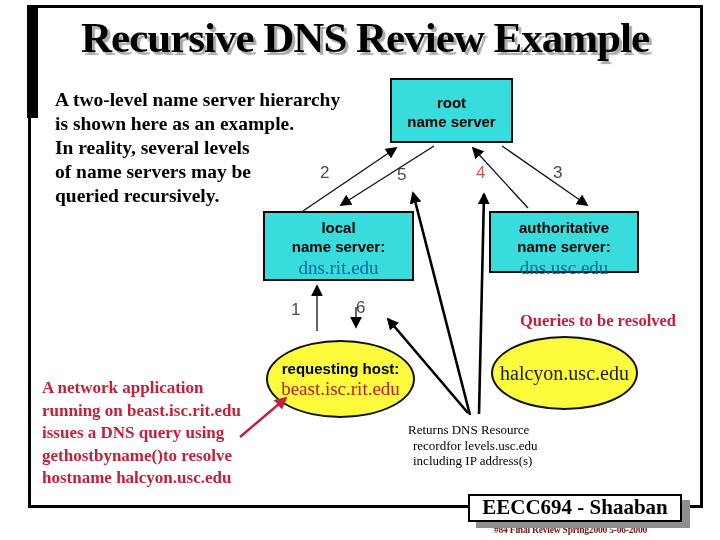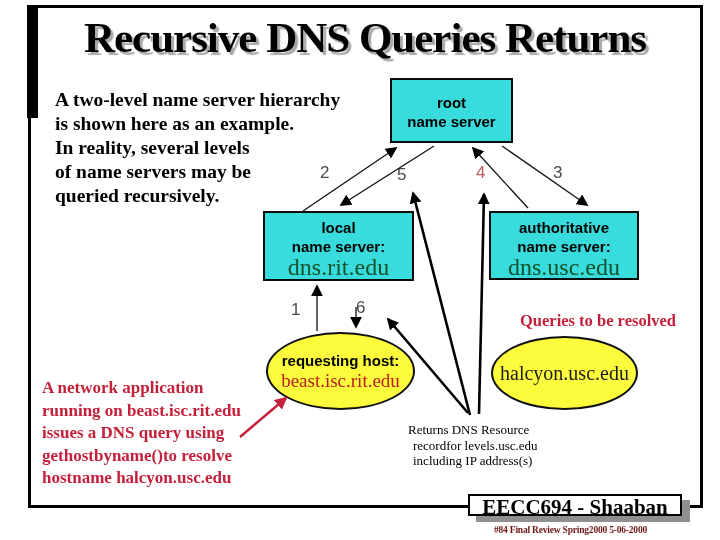--- a/index.html
+++ b/index.html
@@ -28,32 +28,32 @@
   }
 
   
   .nsbox{
     position:absolute;box-sizing:border-box;background:var(--cyan,#38dcdc);
     border:2px solid #0a0a0a;text-align:center;
     font-family:"Liberation Sans", sans-serif;font-weight:bold;font-size:15px;
     color:#000;line-height:19px;
   }
   .nsbox .domain{
-    font-family:"Liberation Serif", serif;font-weight:normal;font-size:24px;
-    color:#14532d;line-height:23px;
+    font-family:"Liberation Serif", serif;font-weight:normal;font-size:19px;
+    color:#0369a1;line-height:23px;
   }
   .box-root{left:390px;top:78px;width:123px;height:65px;padding-top:13px;}
   .box-local{left:263px;top:211px;width:151px;height:70px;padding-top:5px;}
-  .box-auth{left:489px;top:211px;width:150px;height:69px;padding-top:5px;}
+  .box-auth{left:489px;top:211px;width:150px;height:62px;padding-top:5px;}
 
   .hostellipse{
     position:absolute;box-sizing:border-box;background:var(--yellow,#fcfc3c);
     border:2px solid #111;border-radius:50%;text-align:center;color:#000;
   }
-  .el-req{left:266px;top:332px;width:149px;height:78px;padding-top:17px;}
+  .el-req{left:266px;top:340px;width:149px;height:78px;padding-top:17px;}
   .el-req .hostlabel{font-family:"Liberation Sans", sans-serif;font-weight:bold;font-size:15px;line-height:19px;}
   .el-req .domain{font-family:"Liberation Serif", serif;font-size:19px;line-height:22px;color:#b91c1c;}
   .el-target{left:491px;top:336px;width:147px;height:74px;padding-top:24px;}
   .el-target .domain{font-family:Liberation Serif, serif;font-size:20px;color:#1c1c1c;}
 
   
   .step{
     position:absolute;font-family:"Liberation Sans", sans-serif;
     font-size:17px;color:var(--step_gray,#4a4a4a);
   }
@@ -71,42 +71,42 @@
   .returns-note .ind{margin-left:5px;}
 
   .app-note{
     position:absolute;left:42px;top:377px;
     font-size:17px;font-weight:bold;color:var(--red_text,#c4203a);
     line-height:22.5px;white-space:nowrap;
   }
 
   
   .footer-box{
-    position:absolute;left:468px;top:494px;width:214px;height:22px;
+    position:absolute;left:468px;top:494px;width:214px;height:28px;
     box-sizing:border-box;background:#fff;border:2px solid #000;
     box-shadow:8px 6px 0 #8f8f8f;text-align:center;
     font-size:21px;font-weight:bold;color:#000;line-height:23px;white-space:nowrap;
     z-index:5;
   }
   .footer-meta{
     position:absolute;left:487px;top:525px;width:160px;text-align:right;
     font-size:9.5px;font-weight:bold;color:#6e1616;white-space:nowrap;letter-spacing:-0.2px;
   }
 
   svg.arrows{position:absolute;left:0;top:0;z-index:3;}
 </style>
 </head>
 <body>
 
 <div class="page">
 
   <div class="frame"></div>
   <div class="leftbar"></div>
 
-  <div class="title">Recursive DNS Queries Returns</div>
+  <div class="title">Recursive DNS Review Example</div>
 
   <div class="intro">
     <div>A two-level name server hierarchy</div>
     <div>is shown here as an example.</div>
     <div>In reality, several levels</div>
     <div>of name servers may be</div>
     <div>queried recursively.</div>
   </div>
 
   <svg class="arrows" width="720" height="540">

